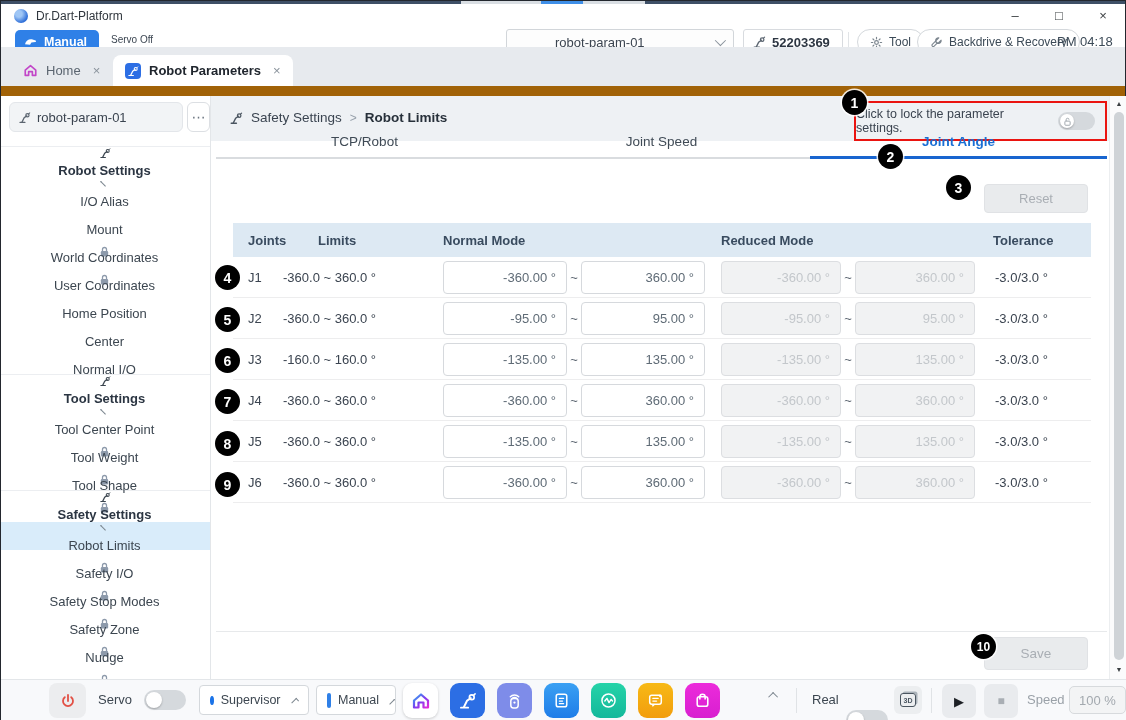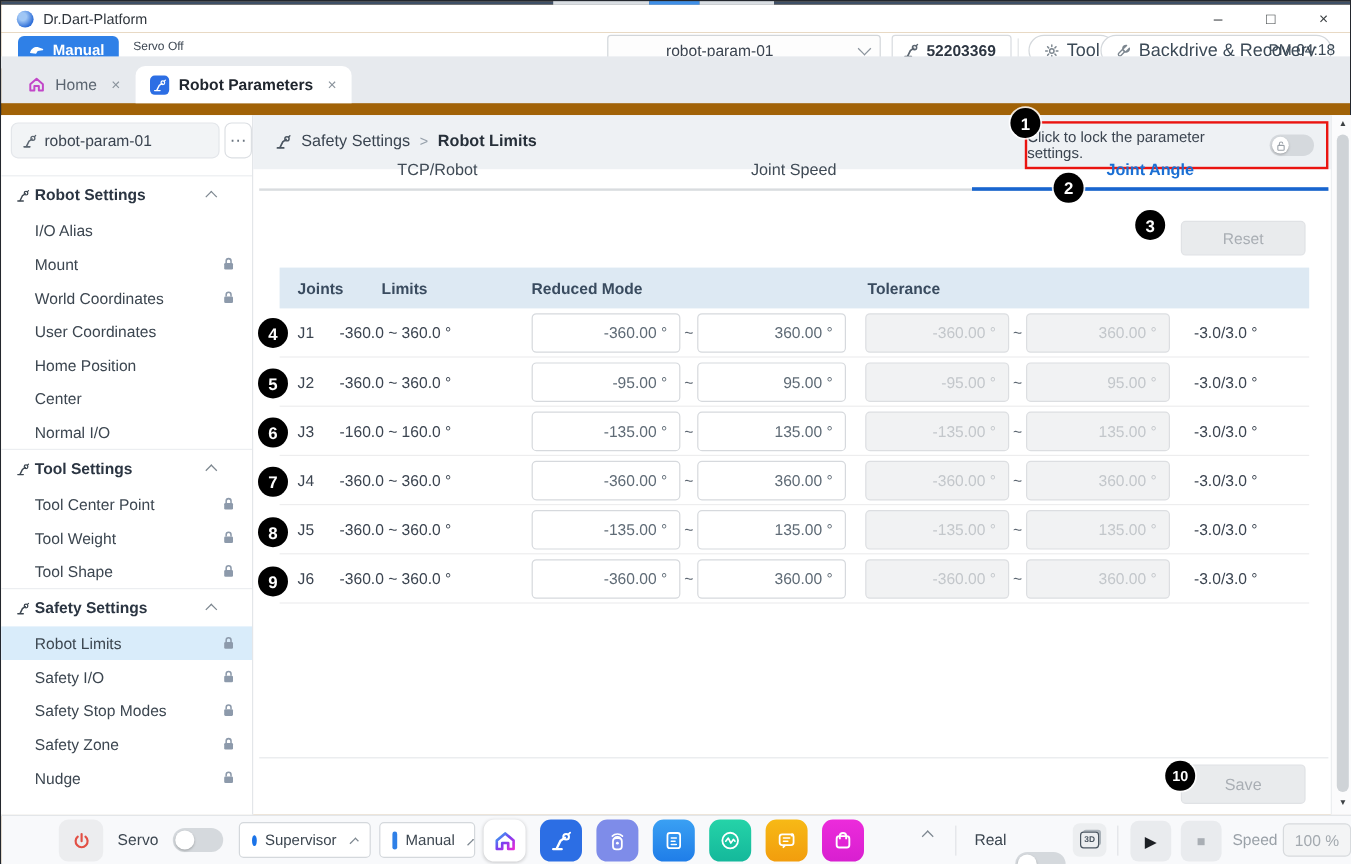--- a/index.html
+++ b/index.html
@@ -20,41 +20,41 @@
   .win-btn { width:44px; text-align:center; font-size:13px; color:#3c4043; cursor:default; }
 
   
   .toolbar { position:absolute; left:0; top:26px; width:100%; height:30px; background:#fff; }
   .mode-pill { position:absolute; left:14px; top:3px; height:23px; padding:0 12px 0 8px; background:#2f80e7; border-radius:5px; display:flex; align-items:center; gap:6px; color:#fff; font-size:12.5px; font-weight:bold; }
   .servo-off { position:absolute; left:110px; top:7px; font-size:10px; color:#3c4652; }
   .param-combo { position:absolute; left:505px; top:2px; width:228px; height:26px; background:#fdfdfd; border:1px solid #d2d6da; border-radius:3px; display:flex; align-items:center; font-size:13px; color:#3b4450; padding-left:48px; }
   .param-combo .caret { position:absolute; right:10px; }
   .serial-box { position:absolute; left:742px; top:2px; height:26px; border:1px solid #d8dbdf; border-radius:3px; display:flex; align-items:center; gap:6px; padding:0 12px 0 8px; font-size:13px; color:#2d3642; font-weight:bold; }
   .tb-divider { position:absolute; left:847px; top:5px; width:1px; height:20px; background:#e1e4e7; }
-  .pill-btn { position:absolute; top:2px; height:26px; border:1px solid #d4d8dc; border-radius:14px; background:#fff; display:flex; align-items:center; gap:6px; font-size:15px; color:#3c4a57; padding:0 12px; }
+  .pill-btn { position:absolute; top:2px; height:26px; border:1px solid #d4d8dc; border-radius:14px; background:#fff; display:flex; align-items:center; gap:6px; font-size:12px; color:#3c4a57; padding:0 12px; }
   .tool-btn { left:856px; }
   .backdrive-btn { left:916px; }
   .clock { position:absolute; left:1056px; top:7px; font-size:13px; color:#3c4a57; }
 
   
   .tabstrip { position:absolute; left:0; top:46px; width:100%; height:39px; background:#e7eaee;padding-left:16px; }
   .nav-tab { position:absolute; bottom:0; height:31px; display:flex; align-items:center; gap:8px; font-size:13px; padding:0 12px; color:#5b6570; }
   .nav-tab.home { left:10px; }
   .nav-tab.active { left:112px; background:#fff; border-radius:8px 8px 0 0; color:#20262e; font-weight:bold; }
   .tab-close { color:#8a939c; font-size:13px; font-weight:normal; margin-left:4px; }
 
   
   .workspace { position:absolute; left:0; top:95px; width:1126px; height:583px; background:#fff; }
 
   
   .sidebar { position:absolute; left:0; top:0; width:210px; height:583px; background:#fff; border-right:1px solid #e3e6e9; }
   .param-field { position:absolute; left:8px; top:6px; width:174px; height:30px; background:#f2f4f6; border:1px solid #e3e6ea; border-radius:6px; display:flex; align-items:center; gap:6px; padding-left:8px; font-size:13px; color:#3b4450; }
   .more-btn { position:absolute; left:186px; top:6px; width:23px; height:30px; background:#fff; border:1px solid #dcdfe3; border-radius:6px; font-size:14px; color:#6b7580; display:flex; align-items:center; justify-content:center; }
   .nav-list { position:absolute; left:0; top:50px; width:209px; }
-  .nav-row { display:flex; align-items:center; height:28px; padding:0 14px 0 12px; font-size:13px; color:#3c4650; gap:4px; }
+  .nav-row { display:flex; align-items:center; height:28px; padding:0 14px 0 12px; font-size:13px; color:#3c4650; gap:4px;flex-direction:column; }
   .nav-row .row-icon { width:12px; display:flex; }
   .nav-row .row-label { flex:1; }
   .nav-row.nav-section { height:32px; font-weight:bold; color:#2b3542; border-top:1px solid #eceef1; }
   .nav-row.selected { background:#d9ecfa; }
 
   
   .main { position:absolute; left:210px; top:0; width:916px; height:583px; }
   .crumb-band { position:absolute; left:0; top:0; width:916px; height:45px; background:#eef1f4; }
   .breadcrumb { position:absolute; left:18px; top:14px; display:flex; align-items:center; gap:8px; font-size:13.5px; color:#3a4450; }
   .breadcrumb .crumb-page { font-weight:bold; color:#27303a; }
@@ -576,20 +576,21 @@
         <div class="ctab">Joint Speed</div>
         <div class="ctab active">Joint Angle</div>
       </div>
 
       <div class="reset-btn">Reset</div>
 
       <div class="jtable">
         <div class="thead">
           <div class="th">Joints</div>
           <div class="th th-limits">Limits</div>
+          <div class="th">Normal Mode</div>
           <div class="th">Reduced Mode</div>
           <div class="th th-tol">Tolerance</div>
         </div>
         <div>
 
             <div class="trow">
               <div class="td-joint">J1</div>
               <div class="td-limits">-360.0 ~ 360.0 °</div>
               <div class="val-box">-360.00 °</div>
               <div class="tilde">~</div>

